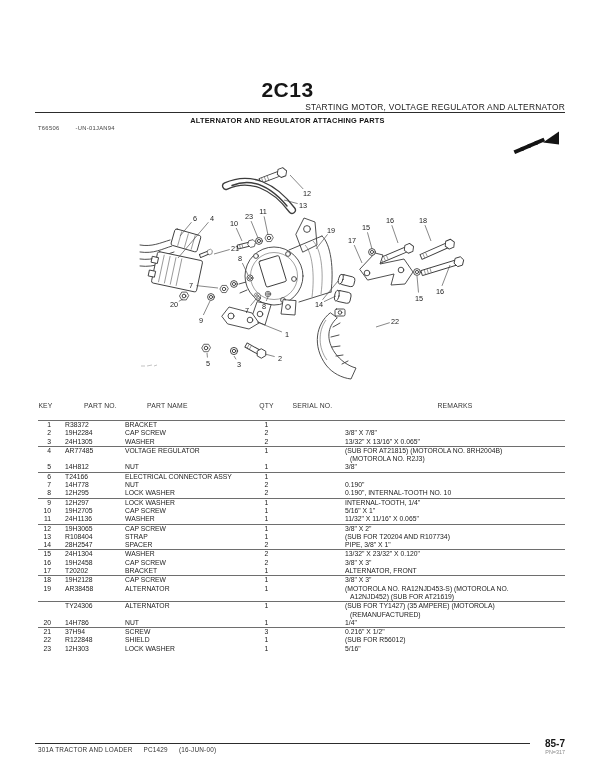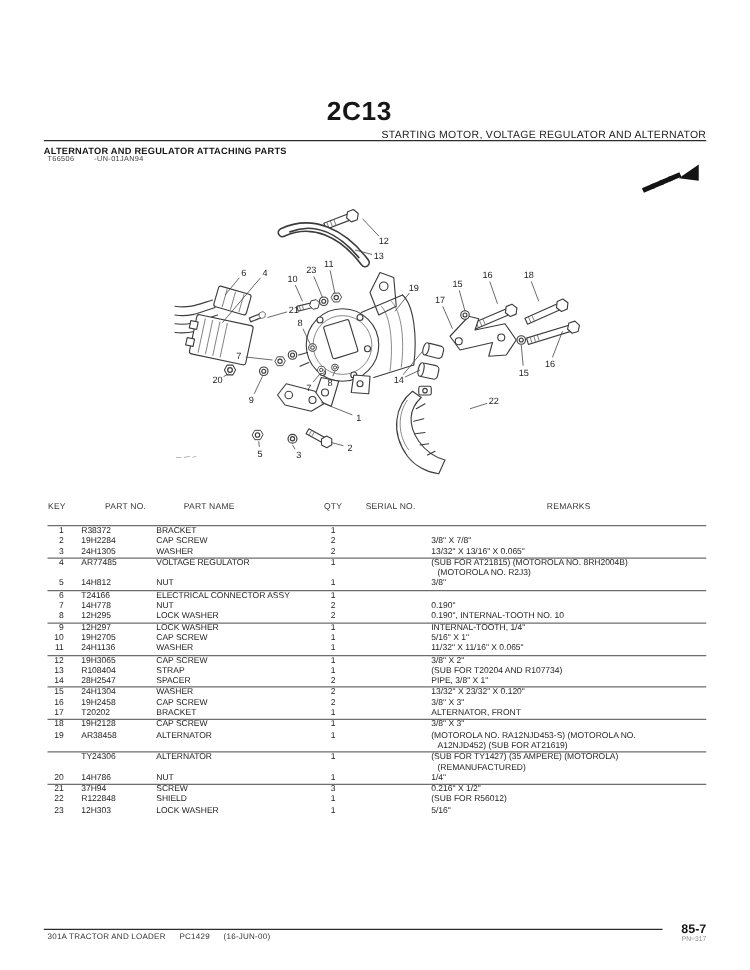--- a/index.html
+++ b/index.html
@@ -5,21 +5,21 @@
   html,body{margin:0;padding:0;background:#fff;}
   .page{position:relative;width:600px;height:776px;background:#ffffff;overflow:hidden;
         font-family:"Liberation Sans",sans-serif;color:#1c1c1c;}
   .abs{position:absolute;}
 
   
   .section-code{left:35px;top:78px;width:505px;text-align:center;
                 font-size:21px;font-weight:bold;letter-spacing:.5px;color:#161616;}
   .section-title{right:35px;top:102px;font-size:8.4px;letter-spacing:.25px;color:#222;white-space:nowrap;}
   .rule-top{left:35px;top:112px;width:530px;border-top:1.7px solid #2c2c2c;height:0;}
-  .subtitle{left:35px;top:116px;width:505px;font-size:7.4px;font-weight:bold;
+  .subtitle{left:35px;top:116px;width:505px;text-align:center;font-size:7.4px;font-weight:bold;
             letter-spacing:.2px;color:#171717;}
   .figline{left:38px;top:125px;font-size:5.8px;color:#444;letter-spacing:.3px;}
   .figline span{margin-right:16px;}
 
   
   .diagram{left:0;top:148px;}
   .art{fill:none;stroke:#3c3c3c;stroke-width:.9;stroke-linejoin:round;stroke-linecap:round;}
   .fw{fill:#ffffff;stroke:#3c3c3c;stroke-width:.9;stroke-linejoin:round;stroke-linecap:round;}
   .thin{fill:none;stroke:#555;stroke-width:.55;}
   .callout-text{font-family:"Liberation Sans",sans-serif;font-size:7.3px;fill:#1d1d1d;}

